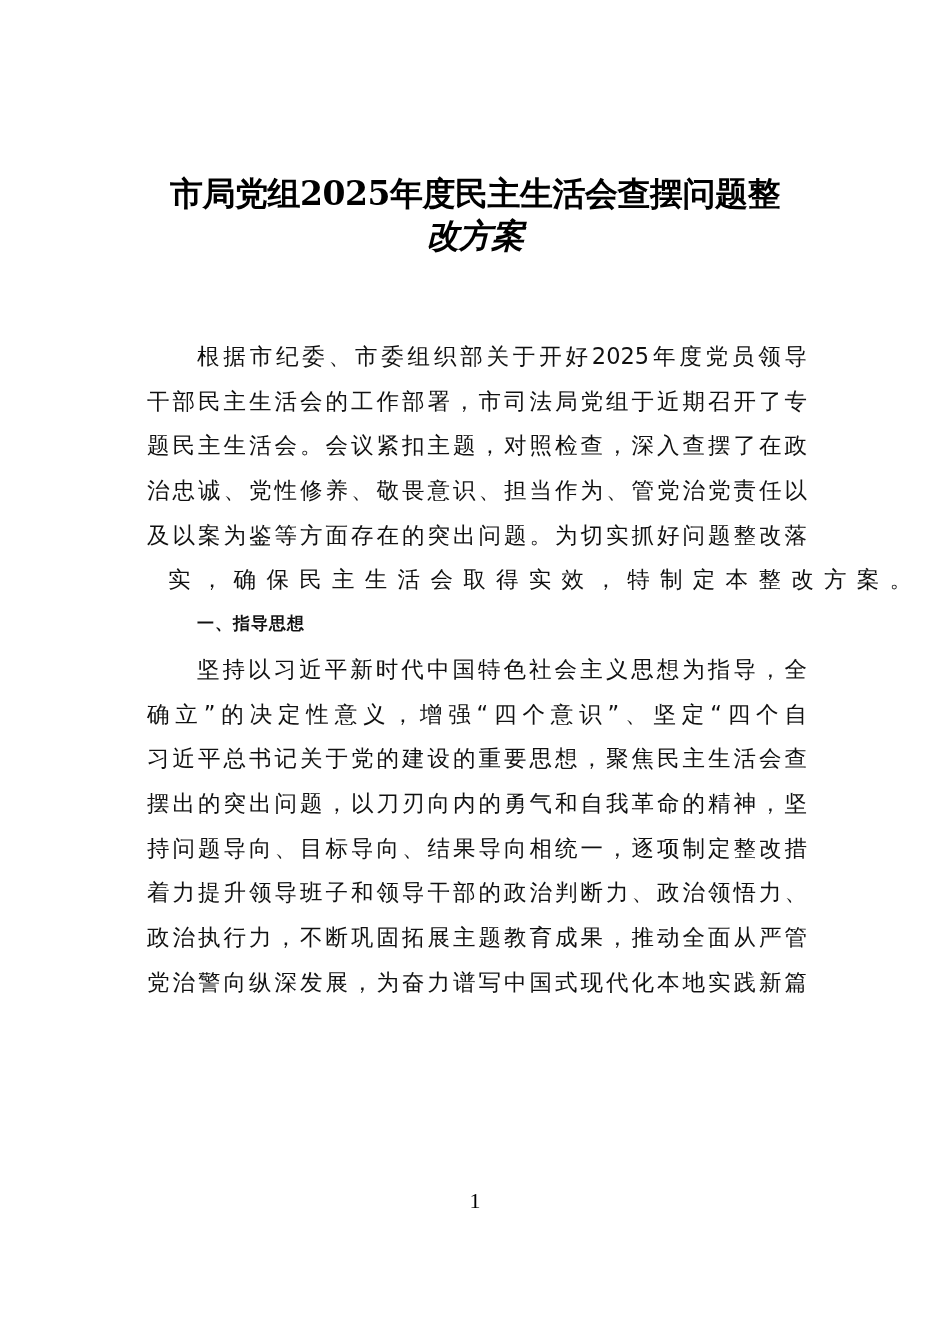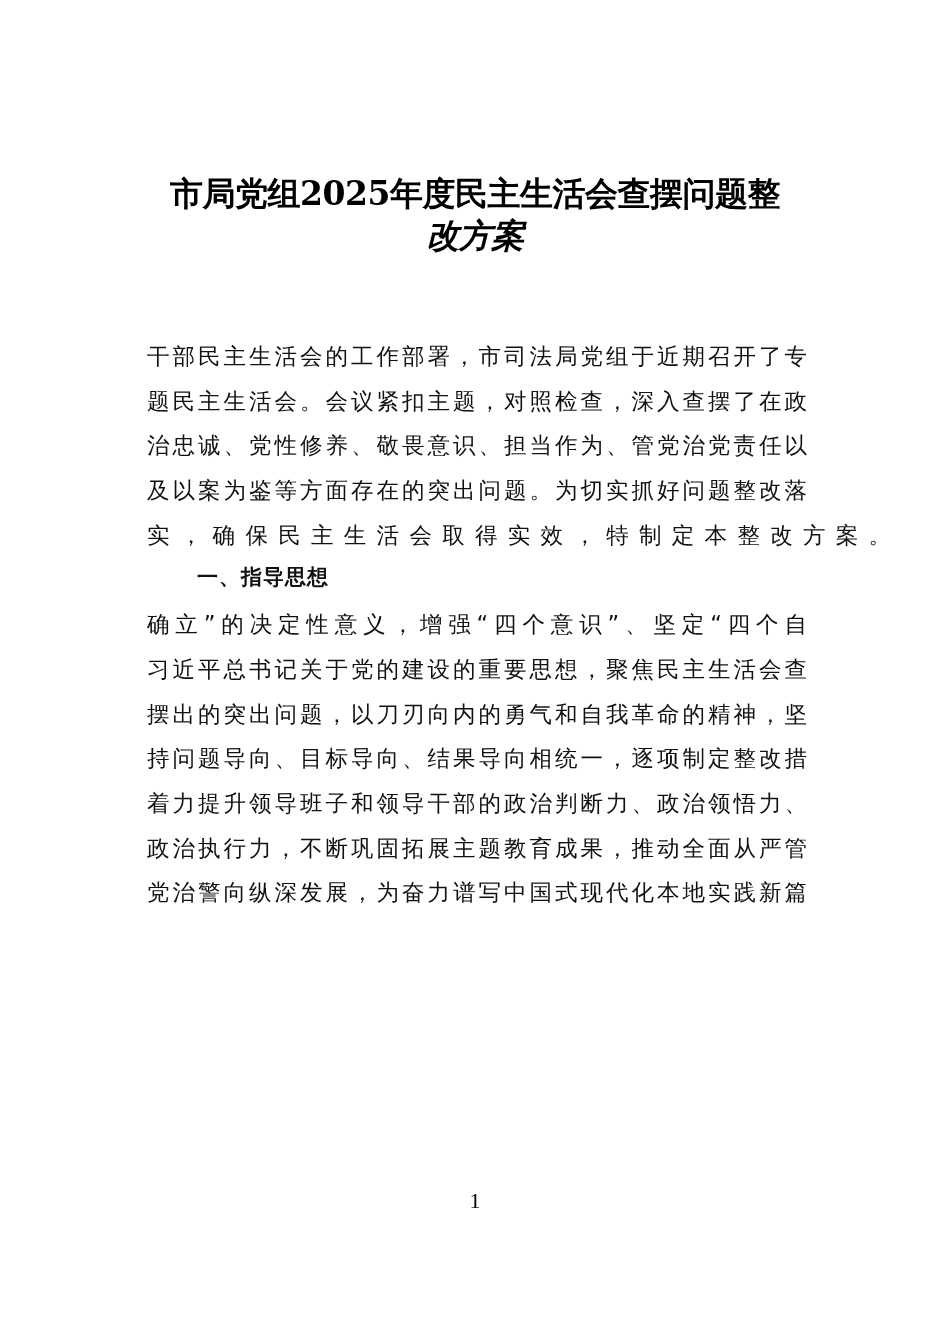--- a/index.html
+++ b/index.html
@@ -49,31 +49,32 @@
       display: block;
       height: 44.7px;
       white-space: nowrap;
       text-align: justify;
       text-align-last: justify;
       letter-spacing: 0px;
     }
     .line.last {
       text-align-last: left;
       letter-spacing: 10.3px;
+      margin-left: 21px;
     }
     .line.indent {
       padding-left: 50px;
     }
     .heading {
       display: block;
       height: 44.7px;
       padding-left: 50px;
       font-weight: bold;
-      font-family: Liberation Mono, monospace;
-      font-size: 21px;
+      font-family: Liberation Sans, sans-serif;
+      font-size: 17px;
       letter-spacing: 1px;
       white-space: nowrap;
     }
     .page-number {
       position: absolute;
       left: 0;
       width: 950px;
       top: 1188px;
       text-align: center;
       font-family: "Liberation Serif", "DejaVu Serif", serif;
@@ -84,30 +85,32 @@
 </head>
 <body>
 
 <div class="page">
 
   <div class="title l1">市局党组2025年度民主生活会查摆问题整</div>
   <div class="title l2">改方案</div>
 
   <div class="body">
     <div>
+      <span class="line indent">根据市纪委、市委组织部关于开好2025年度党员领导</span>
       <span class="line">干部民主生活会的工作部署，市司法局党组于近期召开了专</span>
       <span class="line">题民主生活会。会议紧扣主题，对照检查，深入查摆了在政</span>
       <span class="line">治忠诚、党性修养、敬畏意识、担当作为、管党治党责任以</span>
       <span class="line">及以案为鉴等方面存在的突出问题。为切实抓好问题整改落</span>
       <span class="line last">实，确保民主生活会取得实效，特制定本整改方案。</span>
     </div>
 
     <div class="heading">一、指导思想</div>
 
     <div>
+      <span class="line indent">坚持以习近平新时代中国特色社会主义思想为指导，全</span>
       <span class="line">确立”的决定性意义，增强“四个意识”、坚定“四个自</span>
       <span class="line">习近平总书记关于党的建设的重要思想，聚焦民主生活会查</span>
       <span class="line">摆出的突出问题，以刀刃向内的勇气和自我革命的精神，坚</span>
       <span class="line">持问题导向、目标导向、结果导向相统一，逐项制定整改措</span>
       <span class="line">着力提升领导班子和领导干部的政治判断力、政治领悟力、</span>
       <span class="line">政治执行力，不断巩固拓展主题教育成果，推动全面从严管</span>
       <span class="line">党治警向纵深发展，为奋力谱写中国式现代化本地实践新篇</span>
     </div>
   </div>
 

